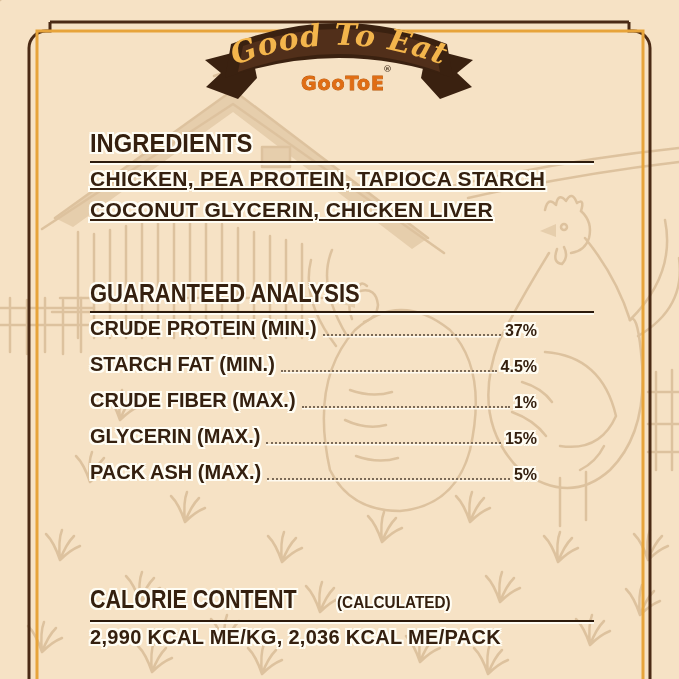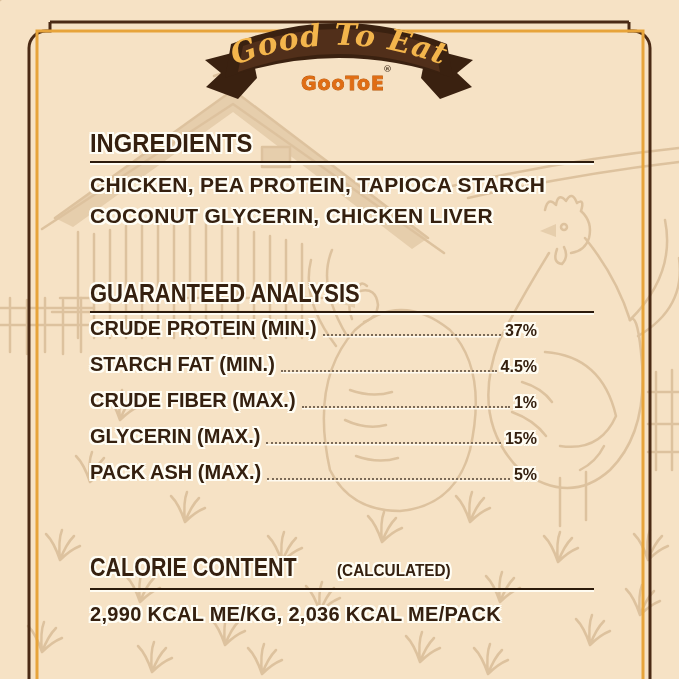--- a/index.html
+++ b/index.html
@@ -58,27 +58,27 @@
       -2px -2px 0 var(--c-halo), 2px -2px 0 var(--c-halo),
       -2px  2px 0 var(--c-halo), 2px  2px 0 var(--c-halo),
       -2px  0   0 var(--c-halo), 2px  0   0 var(--c-halo),
        0   -2px 0 var(--c-halo), 0    2px 0 var(--c-halo);
   }
   .h{font-size:25px;font-weight:bold;line-height:25px;white-space:nowrap;}
   .condense{display:inline-block;transform:scaleX(.88);transform-origin:left bottom;}
   .condense-sm{display:inline-block;transform:scaleX(.9);transform-origin:left bottom;font-size:17px;font-weight:bold;}
   .rule{height:2px;background:var(--c-rule);margin-top:5px;box-shadow:0 2px 0 rgba(255,253,244,.95);}
   .bodyline{font-size:21px;font-weight:bold;line-height:31px;letter-spacing:.3px;white-space:nowrap;}
-  #ingredients .bodyline-wrap{margin-top:6px;}
+  #ingredients .bodyline-wrap{margin-top:0;text-decoration:underline;}
   .ga-rows{margin-top:-9px;width:447px;}
   .ga-row{height:36px;display:flex;align-items:flex-end;}
   .ga-label{font-size:20px;font-weight:bold;white-space:nowrap;}
   .ga-leader{flex:1;border-bottom:2px dotted var(--c-leader_dots);margin:0 4px 4px 6px;box-shadow:0 1.5px 0 rgba(255,253,244,.9);}
   .ga-value{font-size:16px;font-weight:bold;white-space:nowrap;}
-  #calorie .bodyline-wrap{margin-top:9px;}
+  #calorie .bodyline-wrap{}
   #calorie .bodyline{font-size:20px;}
 </style>
 </head>
 <body>
 
 <div class="canvas">
 
   <svg class="layer" viewBox="0 0 679 679" aria-hidden="true">
     <g class="wm-group">
 
@@ -216,21 +216,21 @@
         <span class="ga-value outlined">15%</span>
       </div>
       <div class="ga-row">
         <span class="ga-label outlined">PACK ASH (MAX.)</span>
         <span class="ga-leader"></span>
         <span class="ga-value outlined">5%</span>
       </div>
     </div>
   </div>
 
-  <div class="section" id="calorie" style="top:555px;">
+  <div class="section" id="calorie" style="top:587px;">
     <div class="h outlined"><span class="condense" style="transform:scaleX(.86);">CALORIE CONTENT</span><span>&nbsp;</span><span class="condense-sm">(CALCULATED)</span></div>
     <div class="rule"></div>
     <div class="bodyline-wrap">
       <div class="bodyline outlined">2,990 KCAL ME/KG, 2,036 KCAL ME/PACK</div>
     </div>
   </div>
 
 </div>
 
 </body></html>

